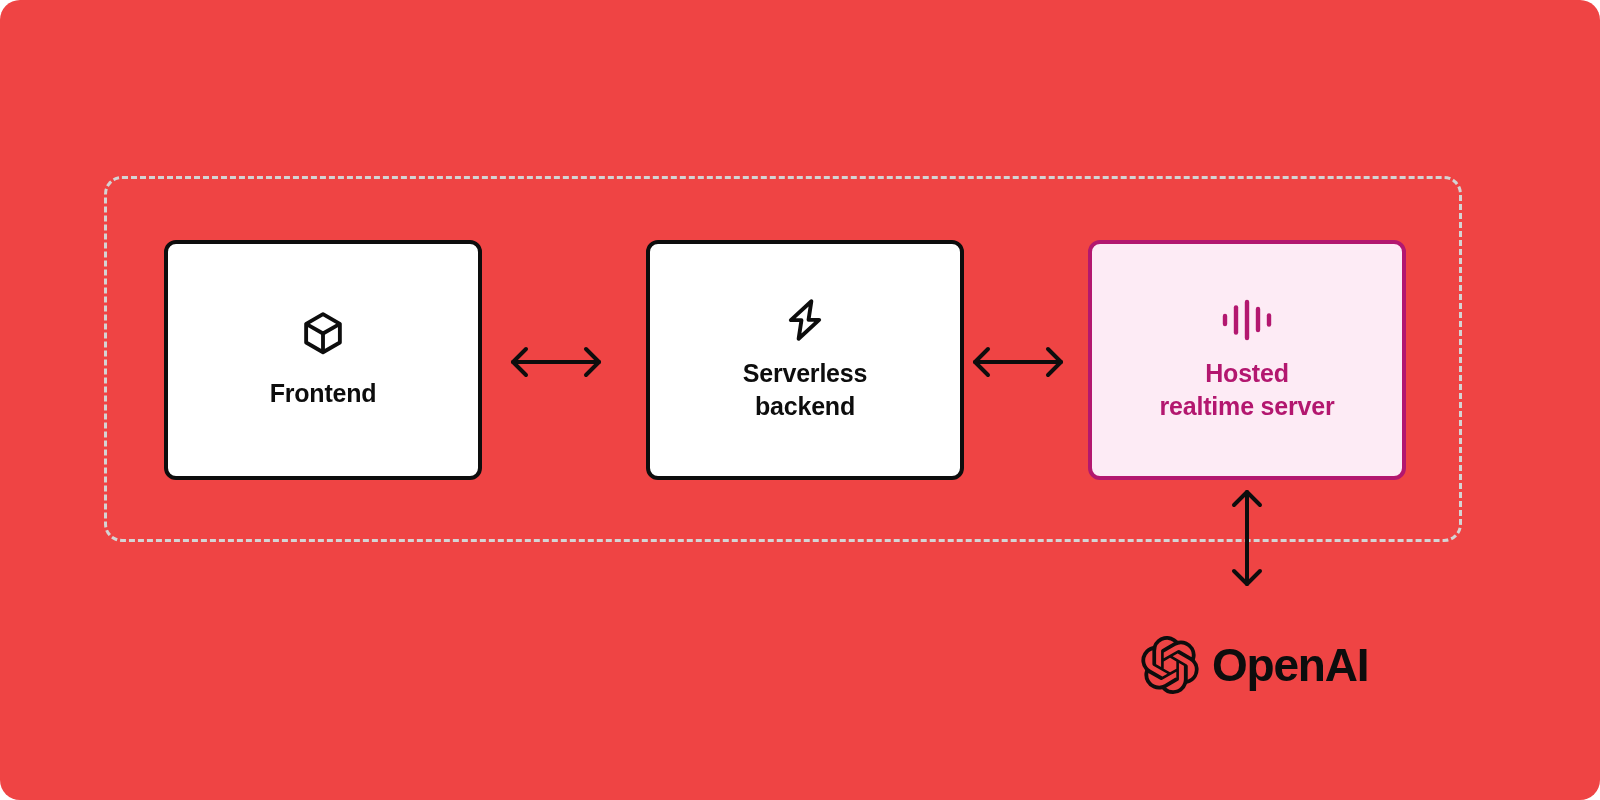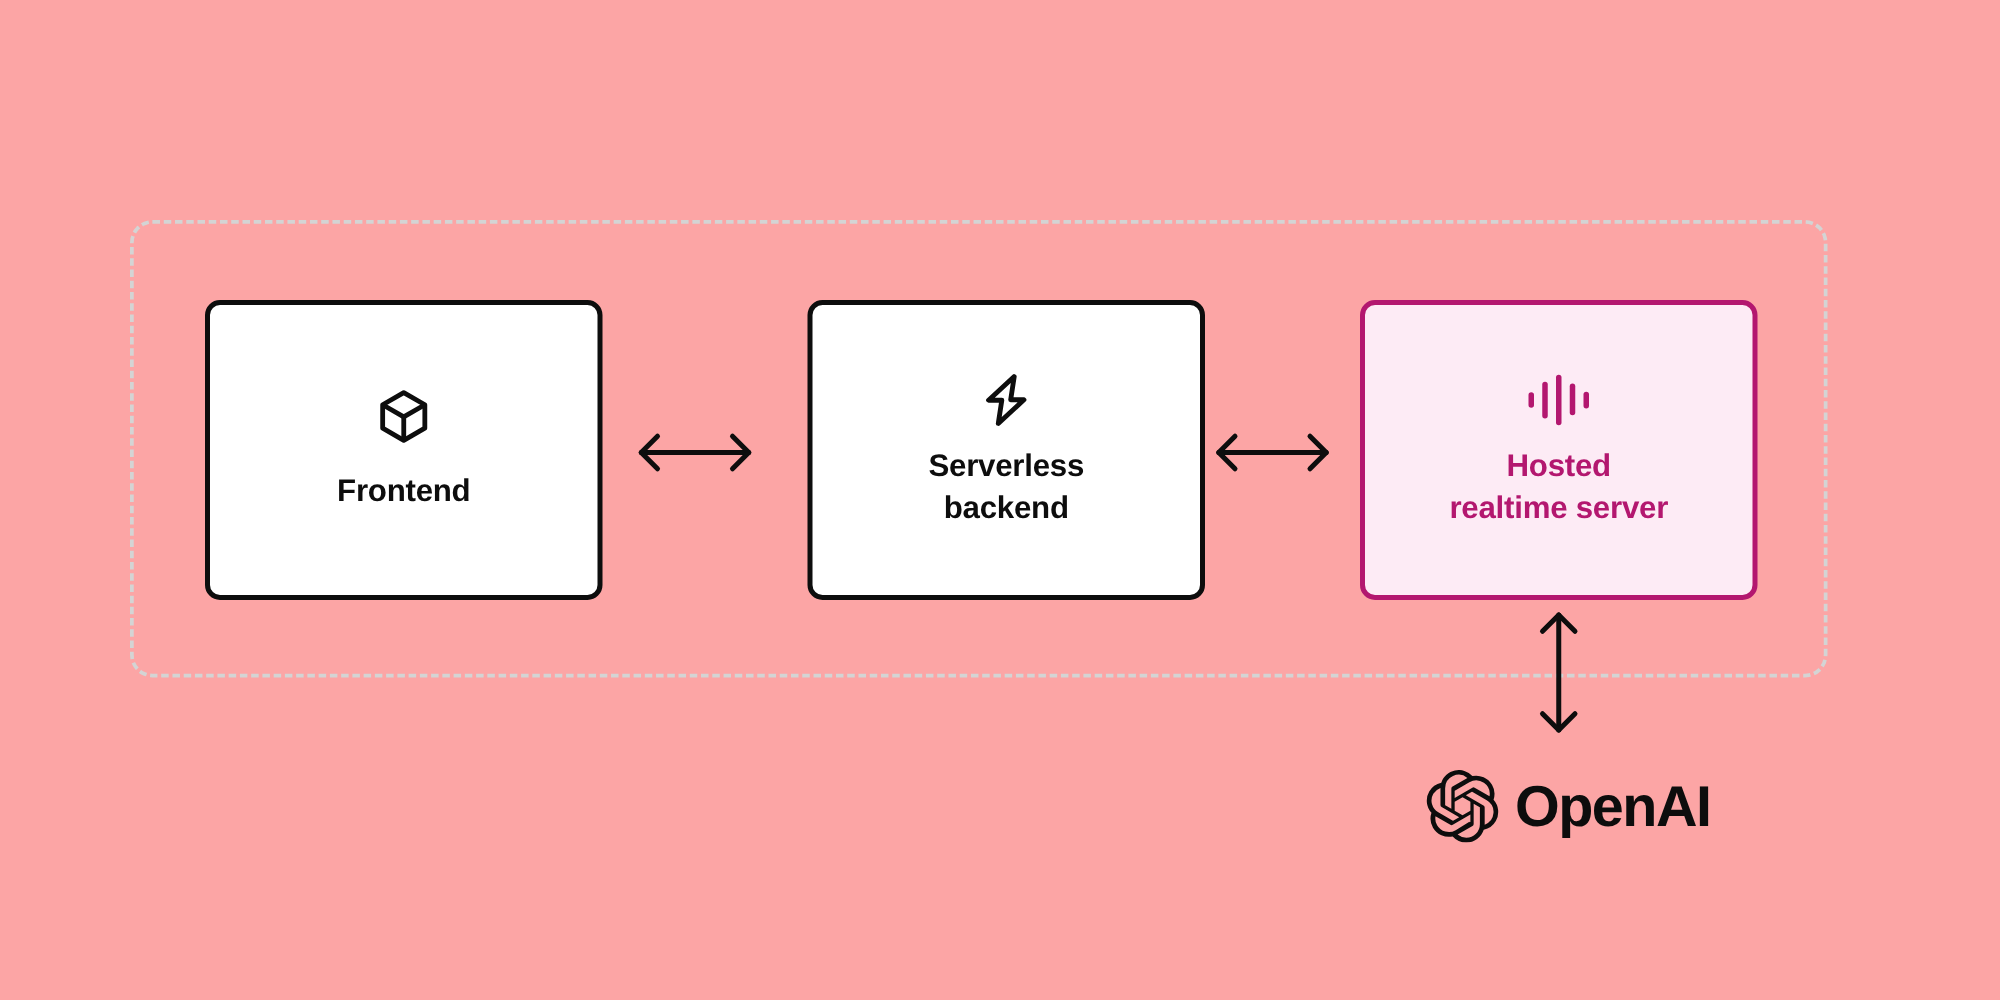--- a/index.html
+++ b/index.html
@@ -9,21 +9,22 @@
     height: 800px;
     background: #ffffff;
     font-family: "Liberation Sans", sans-serif;
     overflow: hidden;
   }
 
   #stage {
     position: relative;
     width: 1600px;
     height: 800px;
-    background: #fca5a5;
+    background: #ef4444;
+    border-radius: 20px;
   }
 
   
   .infra-boundary {
     position: absolute;
     left: 104px;
     top: 176px;
     width: 1358px;
     height: 366px;
     border: 3px dashed #d4d4d4;
@@ -97,21 +98,21 @@
   .arrow-v {
     position: absolute;
     line-height: 0;
   }
   #arrow-rt-openai { left: 1221px; top: 486px; }
 
   
   .openai-lockup {
     position: absolute;
     left: 1141px;
-    top: 616px;
+    top: 636px;
     display: flex;
     align-items: center;
     gap: 13px;
   }
 
   .openai-mark { line-height: 0; }
 
   .openai-wordmark {
     font-size: 46px;
     font-weight: bold;

